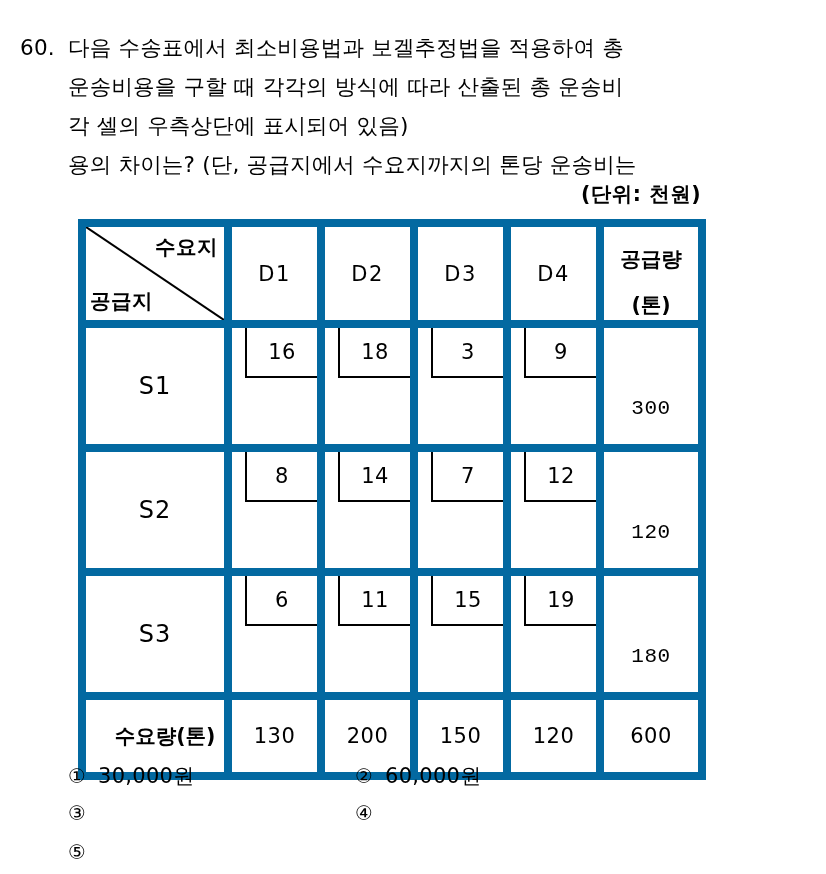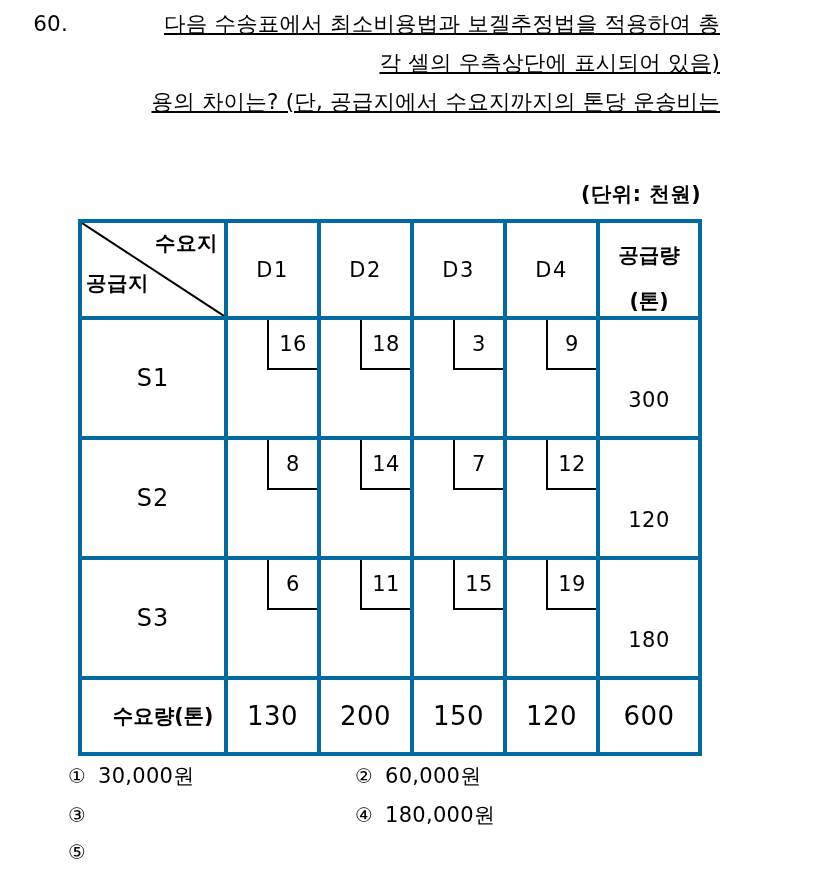--- a/index.html
+++ b/index.html
@@ -13,44 +13,42 @@
     position: relative;
     font-family: "DejaVu Sans", "Liberation Sans", sans-serif;
     color: #000000;
     overflow: hidden;
   }
 
   
   #question-block {
     position: absolute;
     left: 20px;
-    top: 4px;
+    top: 28px;
     width: 700px;
-    text-align: right;
   }
   .q-line {
     display: flex;
     align-items: baseline;
     font-size: 21.5px;
     line-height: 39px;
     letter-spacing: 0.2px;
     white-space: pre;
   }
   .q-number {
     width: 48px;
     flex: 0 0 48px;
     font-size: 21.5px;
   }
   .q-indent {
     width: 48px;
     flex: 0 0 48px;
   }
   .q-text {
     flex: 1 1 auto;
-    text-decoration: underline;
   }
 
   
   #unit-caption {
     position: absolute;
     top: 180px;
     left: 0;
     width: 701px;
     text-align: right;
     font-size: 20.5px;
@@ -61,21 +59,21 @@
   
   #transport-table {
     position: absolute;
     left: 78px;
     top: 219px;
     width: 623px;
     border-collapse: collapse;
     table-layout: fixed;
   }
   #transport-table td {
-    border: 4px solid #0369a1;
+    border: 8px solid #0369a1;
     padding: 0;
     text-align: center;
     vertical-align: middle;
     font-size: 20px;
     position: relative;
   }
   
   col.c-label  { width: 146px; }
   col.c-dem    { width: 93px; }
   col.c-sup    { width: 102px; }
@@ -109,69 +107,70 @@
     position: absolute;
     right: 6px;
     top: 6px;
     font-size: 20.5px;
     font-weight: bold;
     letter-spacing: 0.5px;
   }
   #corner-cell .lbl-supply {
     position: absolute;
     left: 4px;
-    bottom: 19px;
+    bottom: 5px;
     font-size: 20.5px;
     font-weight: bold;
     letter-spacing: 0.5px;
   }
 
   
   tr.supply-row td { height: 116px; }
   .row-label {
     font-size: 24px;
     letter-spacing: 1px;
   }
 
   
   td.cost-cell { position: relative; }
   .cost-box {
     position: absolute;
     top: 0;
     right: 0;
-    width: 50px;
+    width: 72px;
     height: 50px;
     border-left: 2px solid #000000;
     border-bottom: 2px solid #000000;
     box-sizing: border-box;
     display: flex;
     align-items: center;
     justify-content: center;
     font-size: 21px;
     letter-spacing: 0.5px;
     background: transparent;
   }
   
   .amount-cell .amount-val {
     display: block;
     margin-top: 44px;
     font-size: 21px;
     letter-spacing: 0.5px;
+    font-family: Liberation Mono, monospace;
   }
 
   
   tr.demand-row td { height: 72px; }
   .demand-label {
     font-size: 20.5px;
     font-weight: bold;
     letter-spacing: 0px;
     margin-left: 20px;
   }
   .demand-val {
-    font-size: 26px;
+    font-size: 21px;
     letter-spacing: 0.5px;
     text-align: center;
   }
 
   
   #options {
     position: absolute;
     left: 68px;
     top: 762px;
     width: 700px;
@@ -196,20 +195,24 @@
   }
   .opt-text { flex: 0 0 auto; }
 </style>
 </head>
 <body>
 
 <div id="question-block">
   <div class="q-line">
     <span class="q-number">60.</span>
     <span class="q-text">다음 수송표에서 최소비용법과 보겔추정법을 적용하여 총</span>
+  </div>
+  <div class="q-line">
+    <span class="q-indent"></span>
+    <span class="q-text">운송비용을 구할 때 각각의 방식에 따라 산출된 총 운송비</span>
   </div>
   <div class="q-line">
     <span class="q-indent"></span>
     <span class="q-text">각 셀의 우측상단에 표시되어 있음)</span>
   </div>
   <div class="q-line">
     <span class="q-indent"></span>
     <span class="q-text">용의 차이는? (단, 공급지에서 수요지까지의 톤당 운송비는</span>
   </div>
 </div>
@@ -323,21 +326,20 @@
       <span class="opt-marker">②</span>
       <span class="opt-text">60,000원</span>
     </div>
   </div>
   <div class="opt-row">
     <div class="opt opt-col-1">
       <span class="opt-marker">③</span>
     </div>
     <div class="opt">
       <span class="opt-marker">④</span>
-      <span class="opt-text">180,000원</span>
     </div>
   </div>
   <div class="opt-row">
     <div class="opt opt-col-1">
       <span class="opt-marker">⑤</span>
     </div>
   </div>
 </div>
 
 </body></html>

